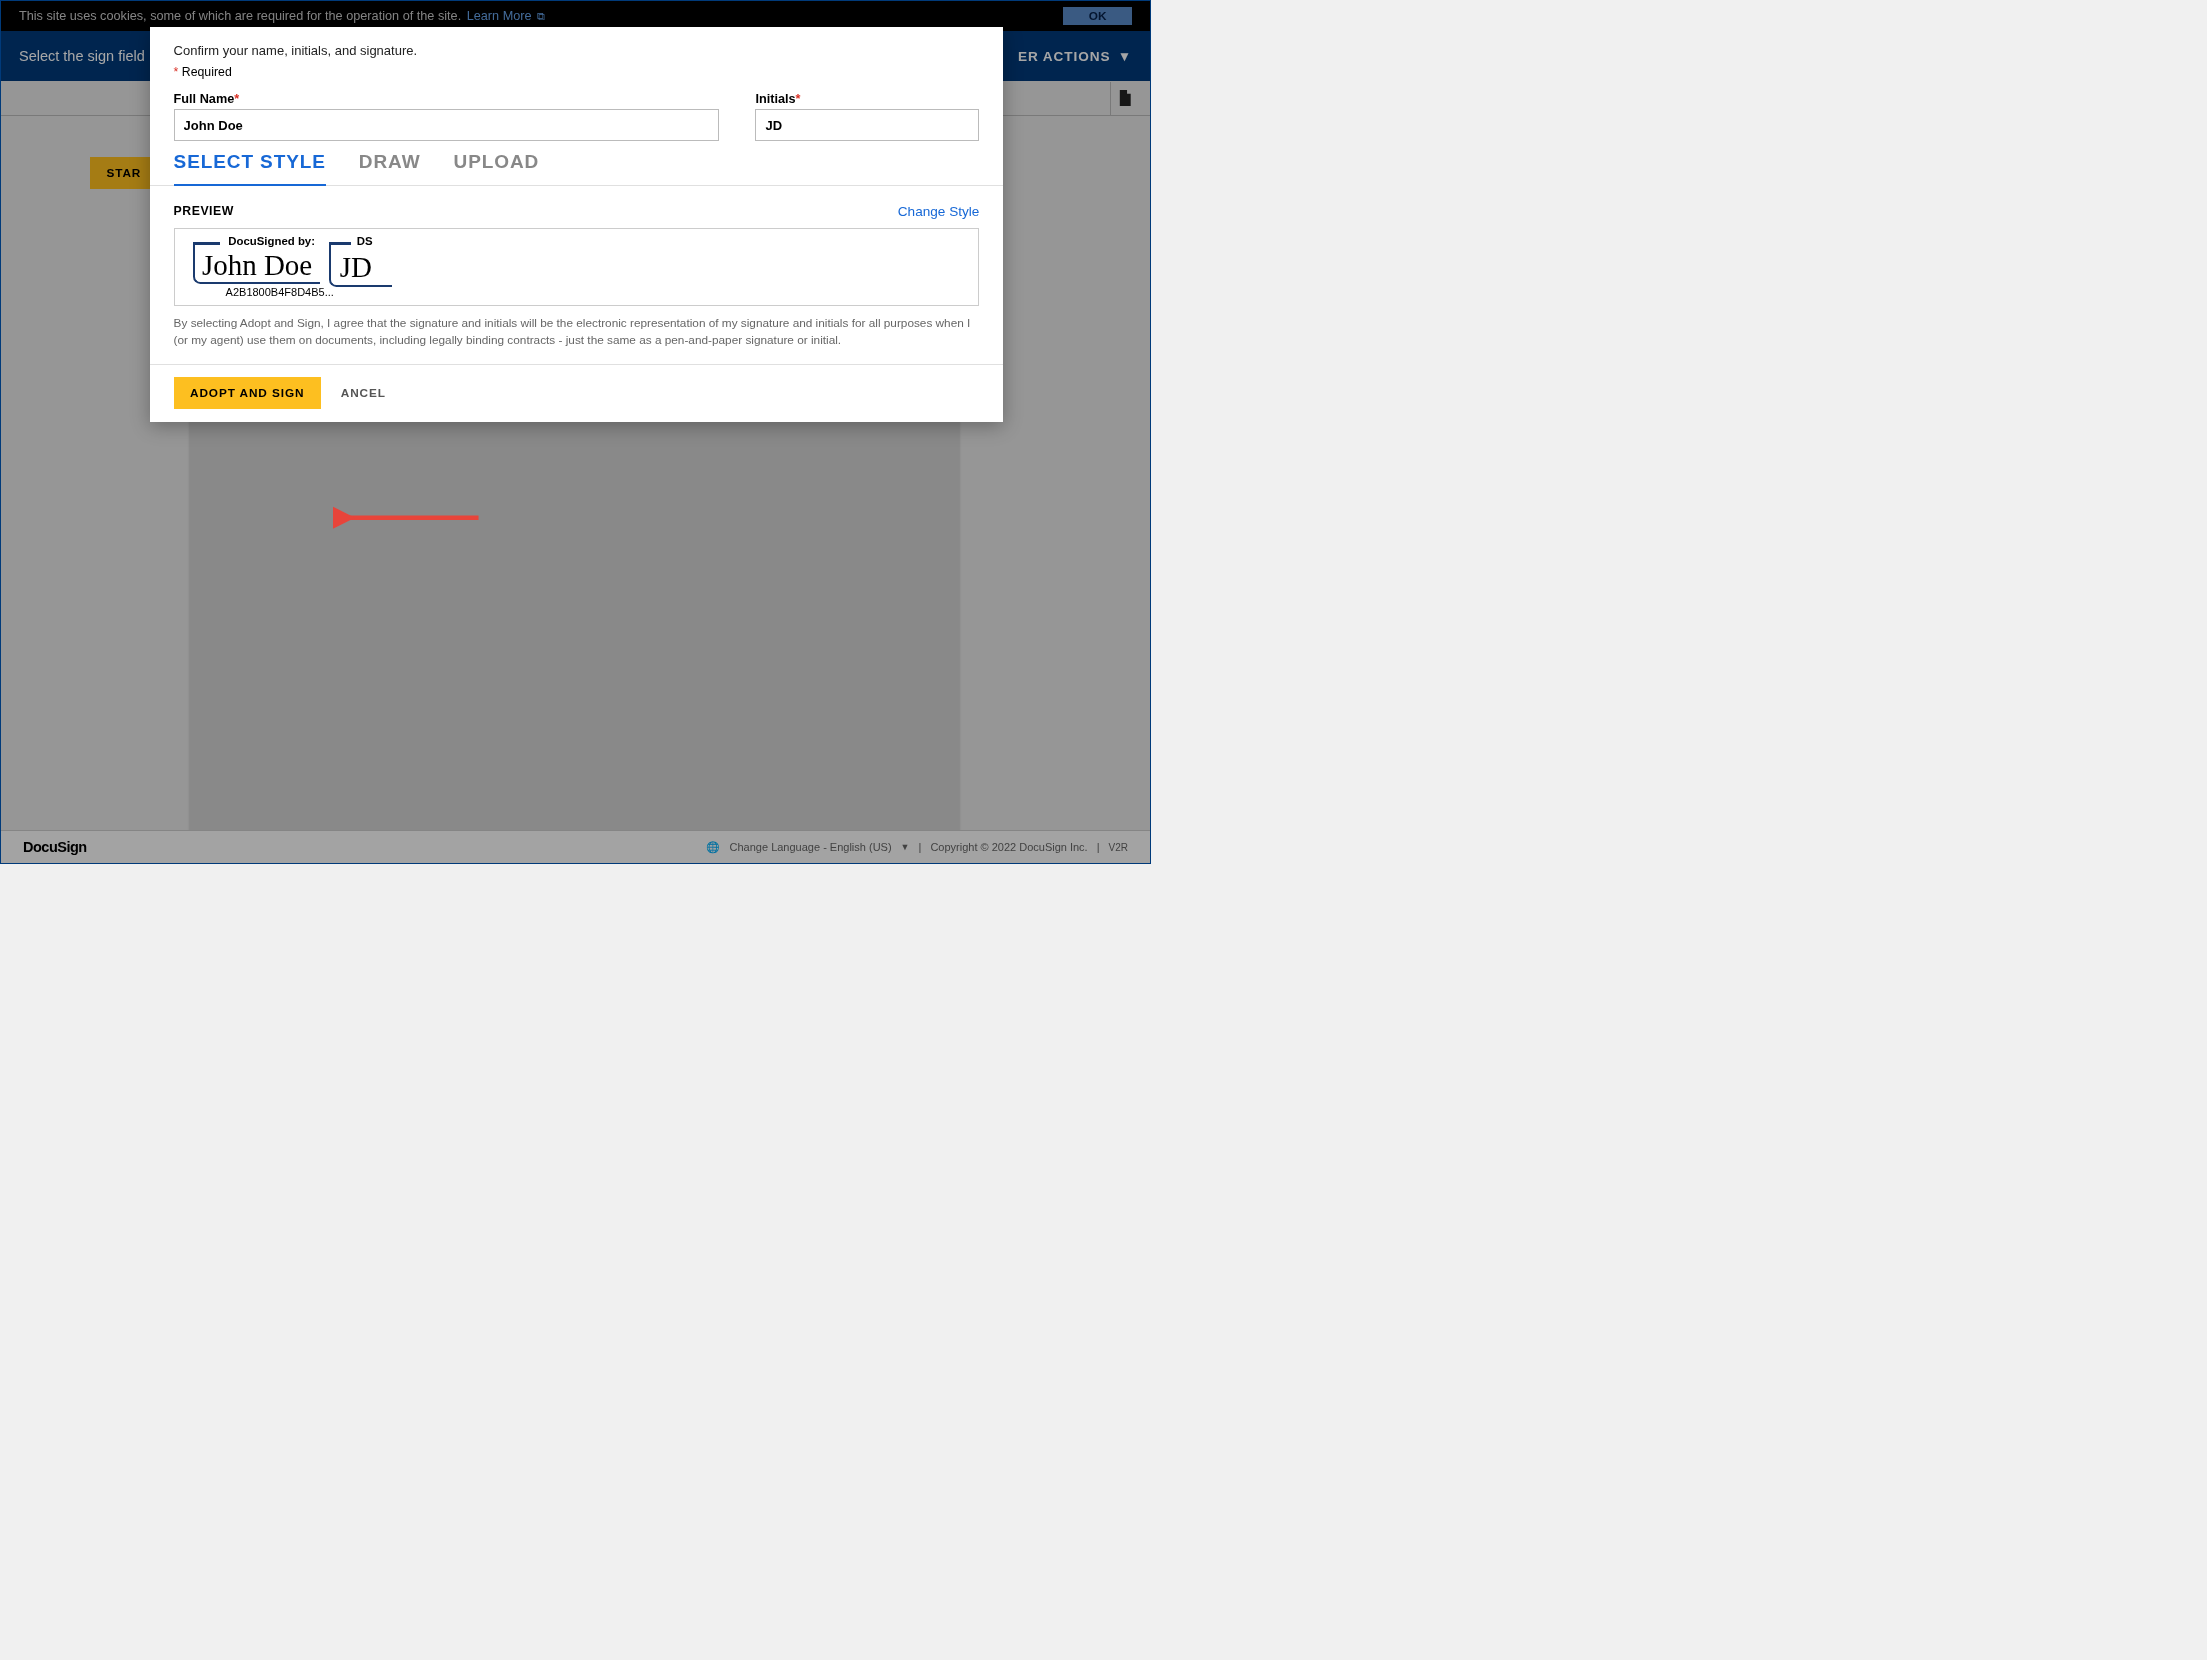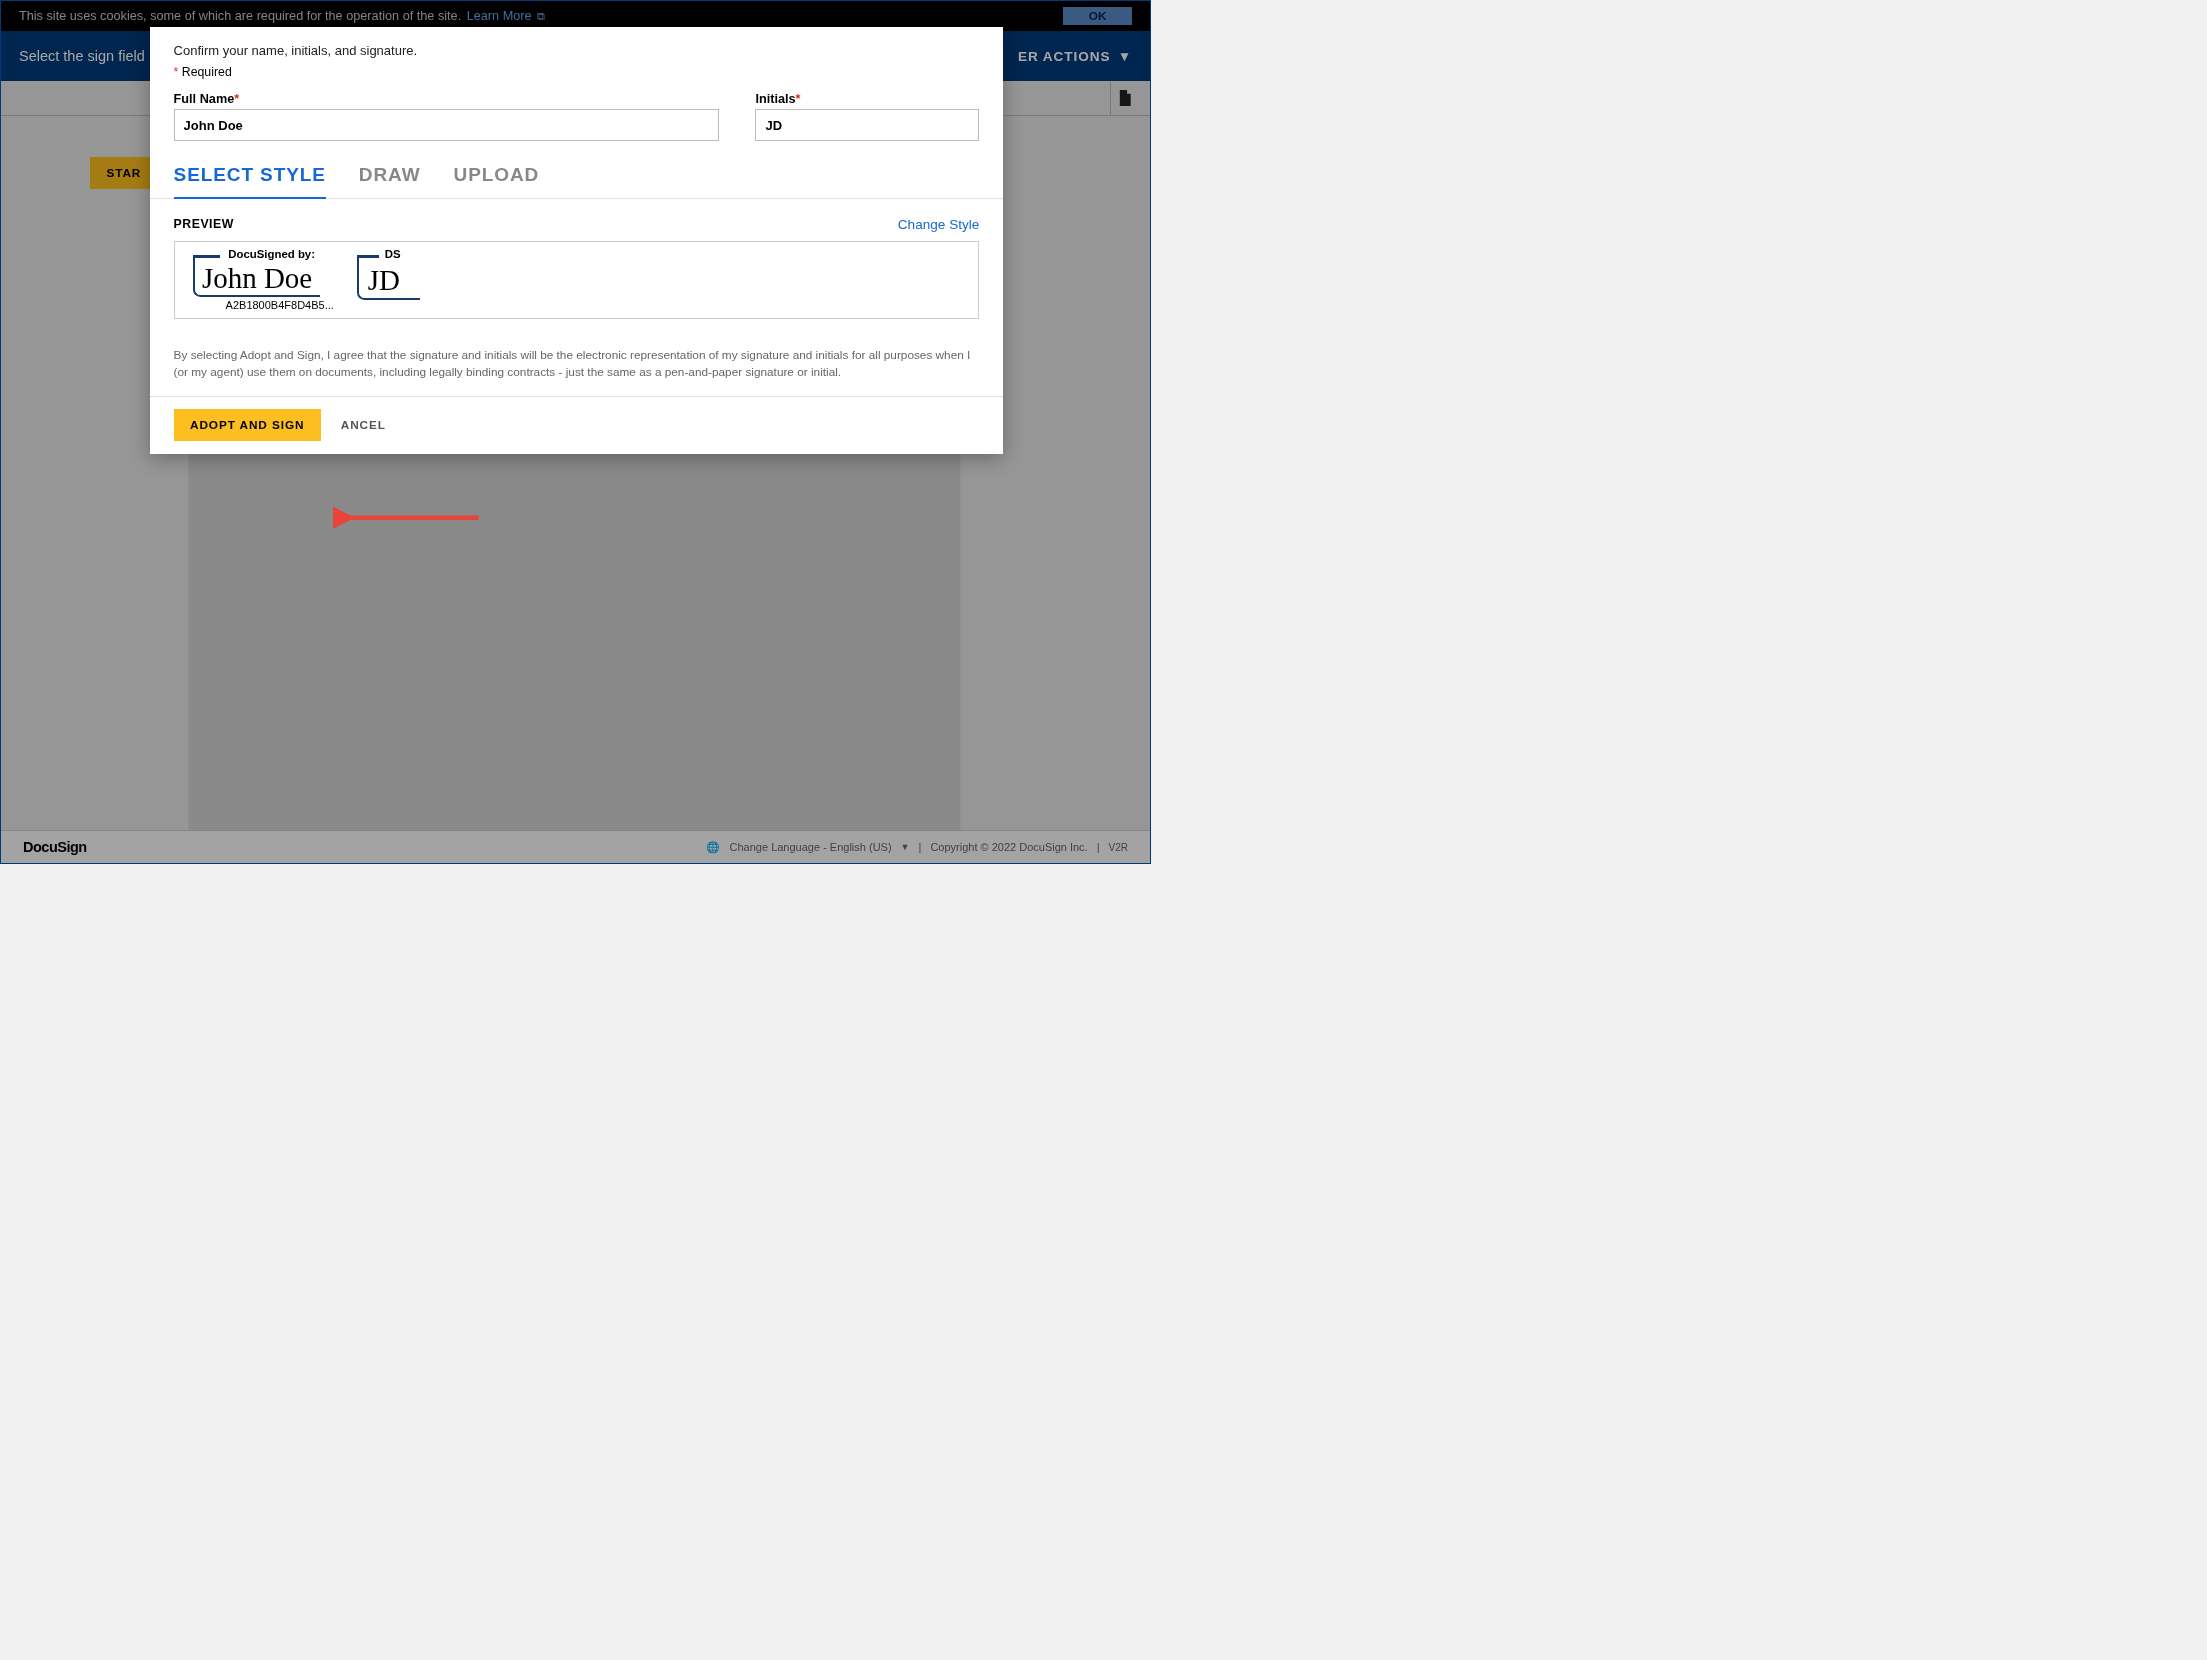--- a/index.html
+++ b/index.html
@@ -134,21 +134,21 @@
   cursor:pointer;
   line-height:1;
   margin-top:-7.3px;
 }
 .modal-body {
   padding:16.4px 23.6px 3.6px;
 }
 .instr { font-size:13px; color:#222; margin-bottom:7.3px; }
 .req-note { font-size:12.3px; margin-bottom:12.7px; }
 .req-star { color:#d93025; }
-.fields { display:flex; gap:36px; margin-bottom:14px; }
+.fields { display:flex; gap:36px; margin-bottom:1px; }
 .field-full { flex:1; }
 .field-init { width:224px; }
 .lbl { font-size:12.7px; font-weight:bold; color:#000; margin-bottom:3.6px; display:block; }
 .txt-input {
   width:100%;
   padding:7.3px 9px;
   border:0.9px solid #bbb;
   font-size:13px;
   font-weight:bold;
 }
@@ -175,22 +175,22 @@
 .preview-head {
   display:flex; justify-content:space-between;
   padding:18px 0 9px;
 }
 .preview-lbl { font-size:12.3px; font-weight:bold; letter-spacing:0.5px; }
 .change-style { color:#1768d6; font-size:13.6px; cursor:pointer; }
 .preview-box {
   border:0.9px solid #ccc;
   padding:12.7px 18px 9px;
   display:flex;
-  gap:37px;
-  margin-bottom:28px;
+  gap:9px;
+  margin-bottom:9px;
   position:relative;
 }
 .sig-block { position:relative; }
 .sig-frame-left {
   border-left:2.7px solid #1a3a6e;
   border-bottom:2.7px solid #1a3a6e;
   border-bottom-left-radius:7.3px;
   padding:5.5px 0 1.8px 5.5px;
   position:relative;
 }

